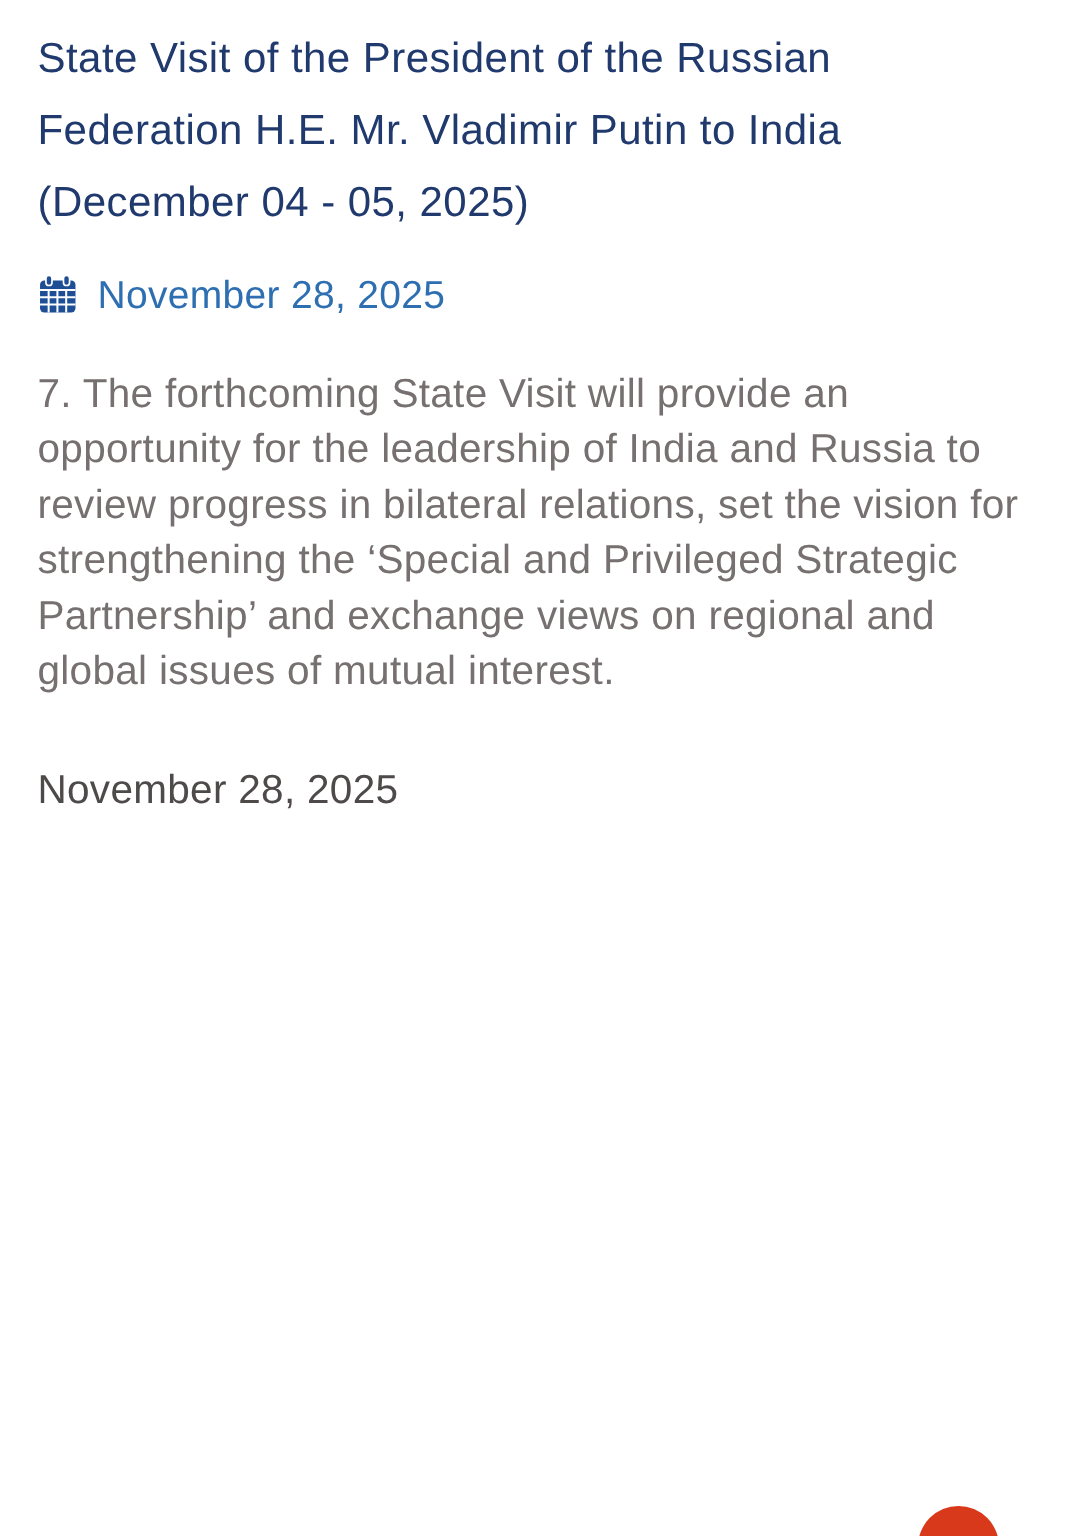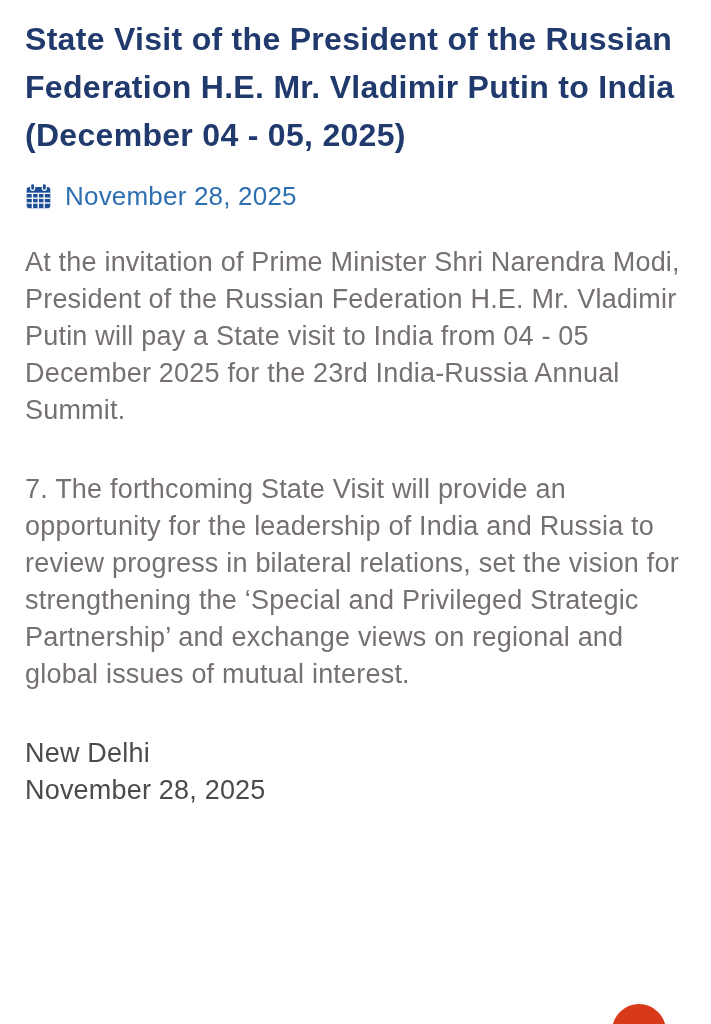--- a/index.html
+++ b/index.html
@@ -17,23 +17,23 @@
     background:var(--bg-color);
     font-family:"Liberation Sans","DejaVu Sans",sans-serif;
     position:relative;
     overflow:hidden;
   }
   .article{
     padding:15px 26px 0 25px;
   }
   .article-title{
     color:var(--title-color);
-    font-size:32px;
+    font-size:28px;
     line-height:48px;
-    font-weight:700;
+    font-weight:400;
     letter-spacing:0.3px;
   }
   .date-row{
     display:flex;
     align-items:center;
     gap:13px;
     margin-top:22px;
   }
   .calendar-icon{
     width:27px;
@@ -92,25 +92,23 @@
         <line x1="1.5" y1="13.5" x2="22.5" y2="13.5"></line>
         <line x1="1.5" y1="17.8" x2="22.5" y2="17.8"></line>
         <line x1="6.6" y1="9.2" x2="6.6" y2="22.5"></line>
         <line x1="11.8" y1="9.2" x2="11.8" y2="22.5"></line>
         <line x1="17" y1="9.2" x2="17" y2="22.5"></line>
       </g>
     </svg>
     <span class="date-text">November 28, 2025</span>
   </div>
 
-  <p class="body-paragraph">At the invitation of Prime Minister Shri Narendra Modi, President of the Russian Federation H.E. Mr. Vladimir Putin will pay a State visit to India from 04 - 05 December 2025 for the 23rd India-Russia Annual Summit.</p>
 
 
   <p class="body-paragraph">7. The forthcoming State Visit will provide an opportunity for the leadership of India and Russia to review progress in bilateral relations, set the vision for strengthening the ‘Special and Privileged Strategic Partnership’ and exchange views on regional and global issues of mutual interest.</p>
 
   <div class="signature-block">
-    <div>New Delhi</div>
     <div>November 28, 2025</div>
   </div>
 
 </main>
 
 <button class="fab" aria-label="action button"></button>
 
 </body></html>

